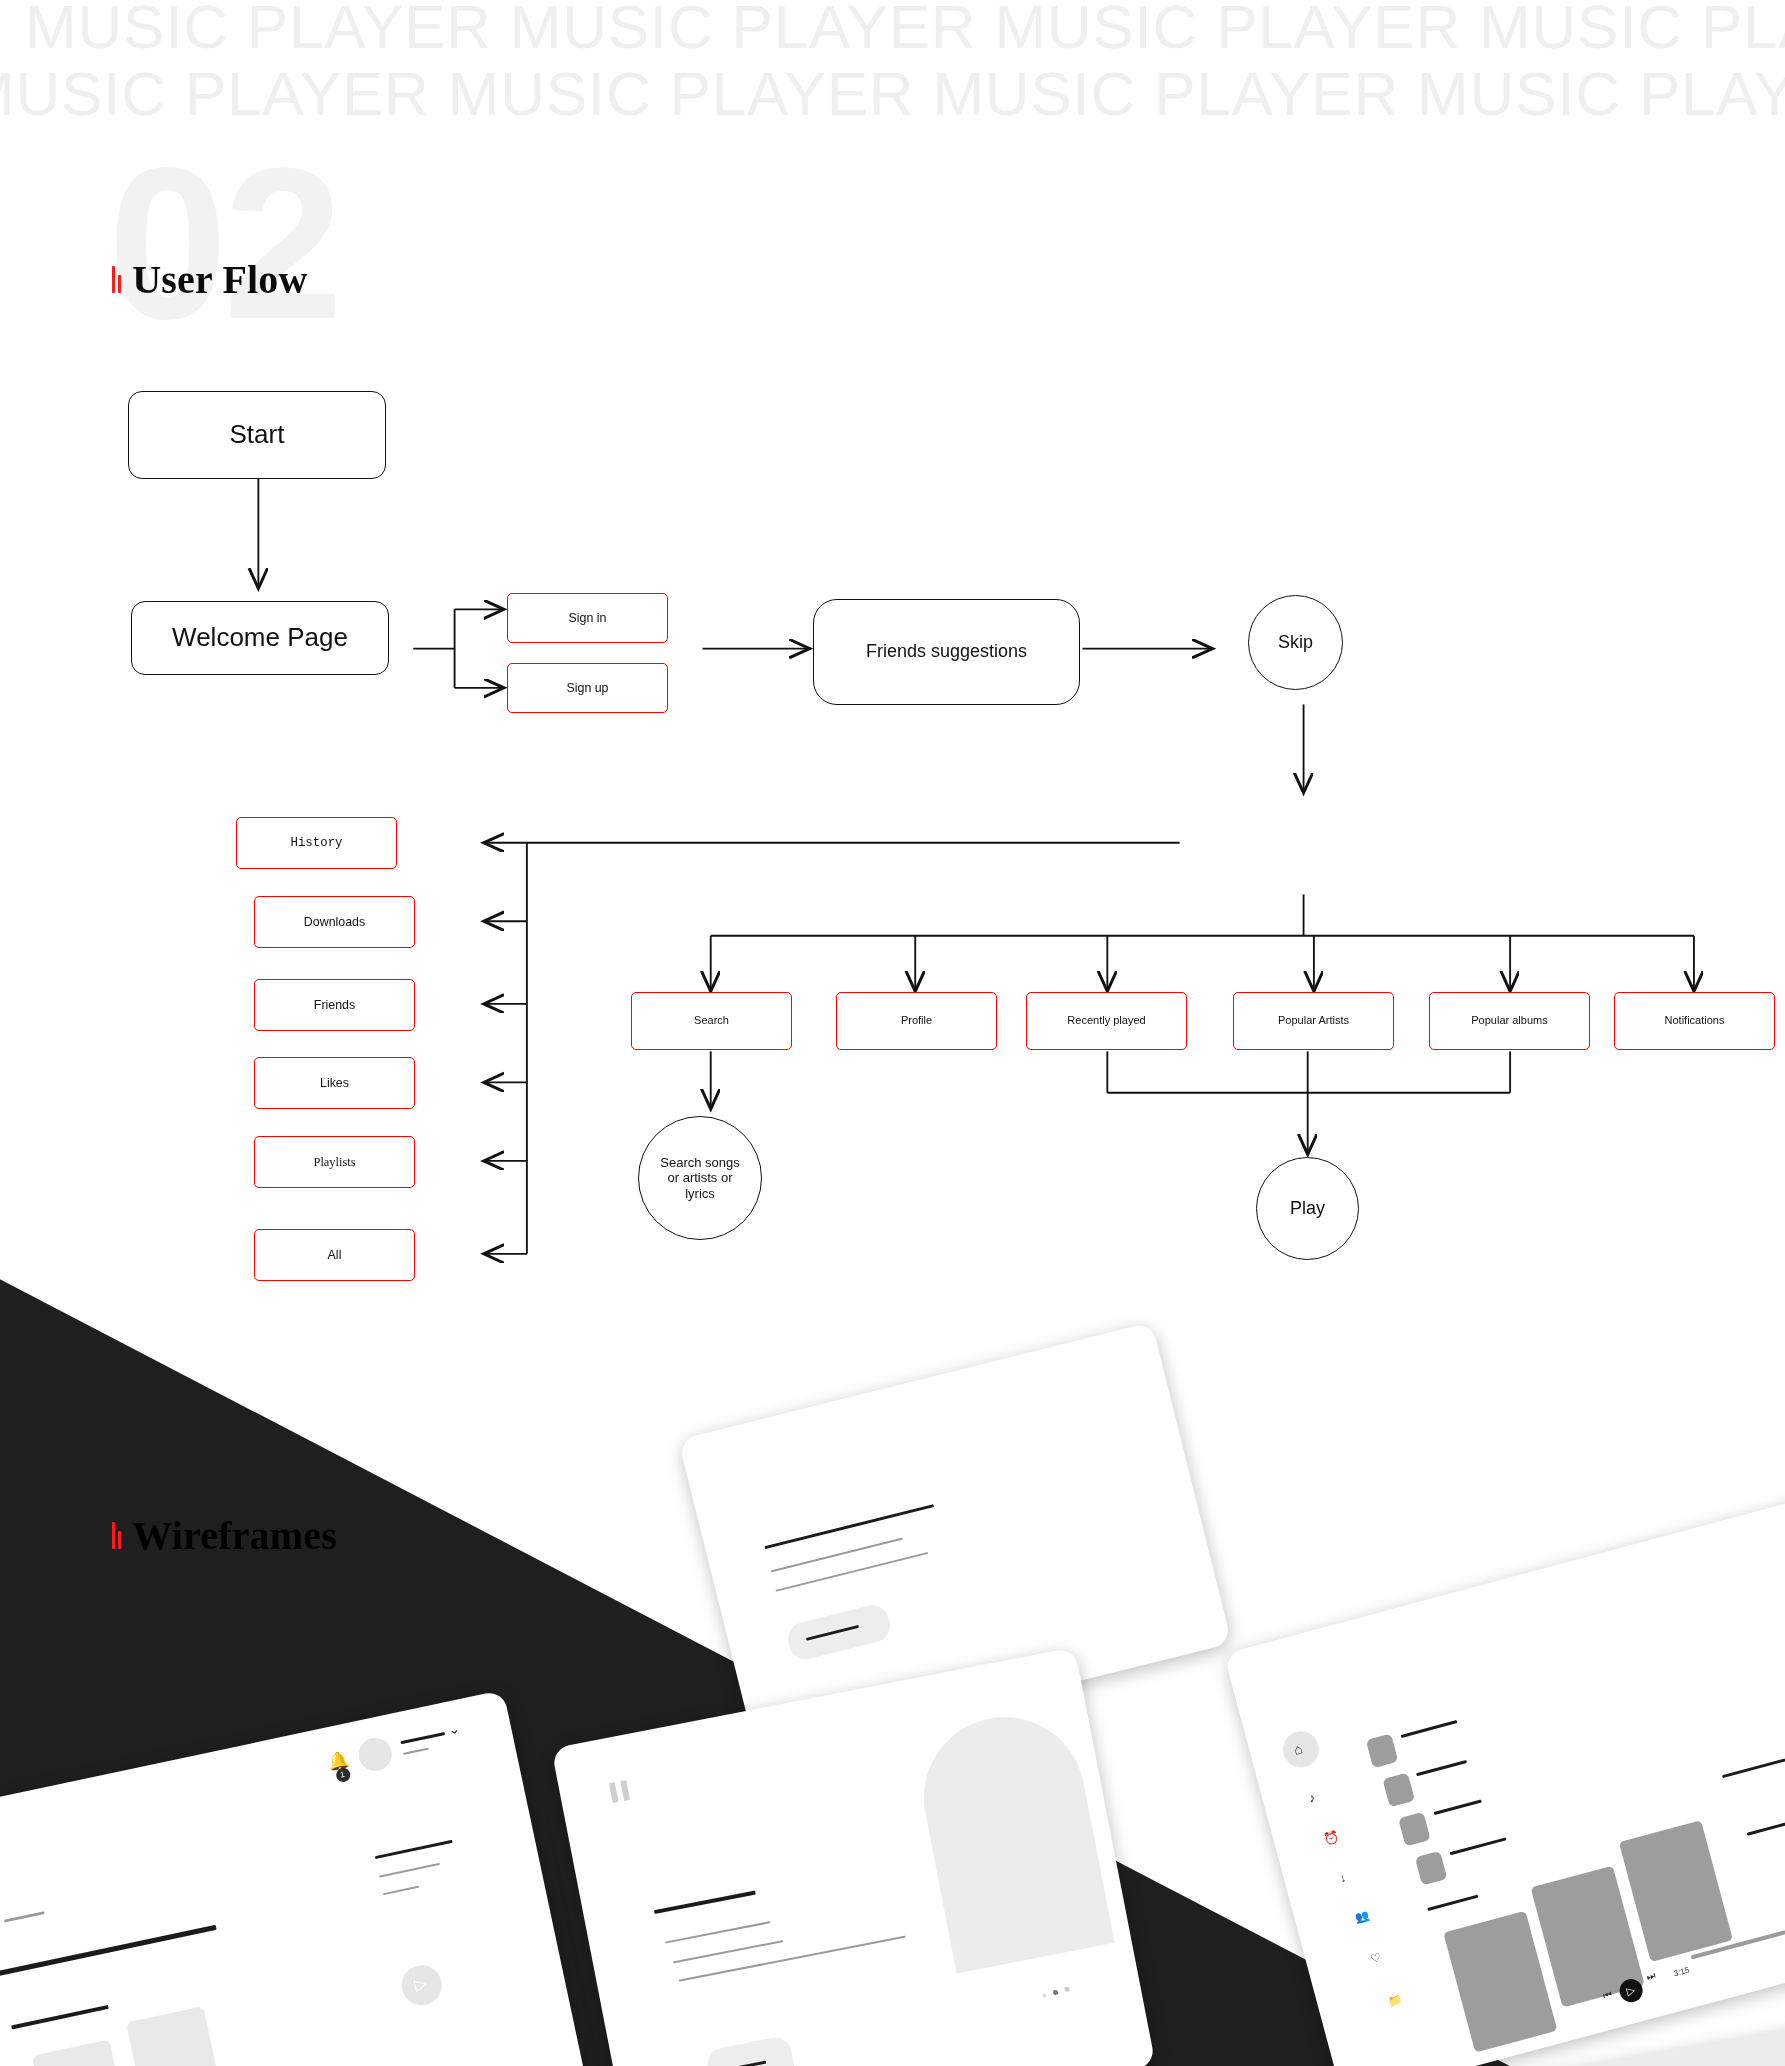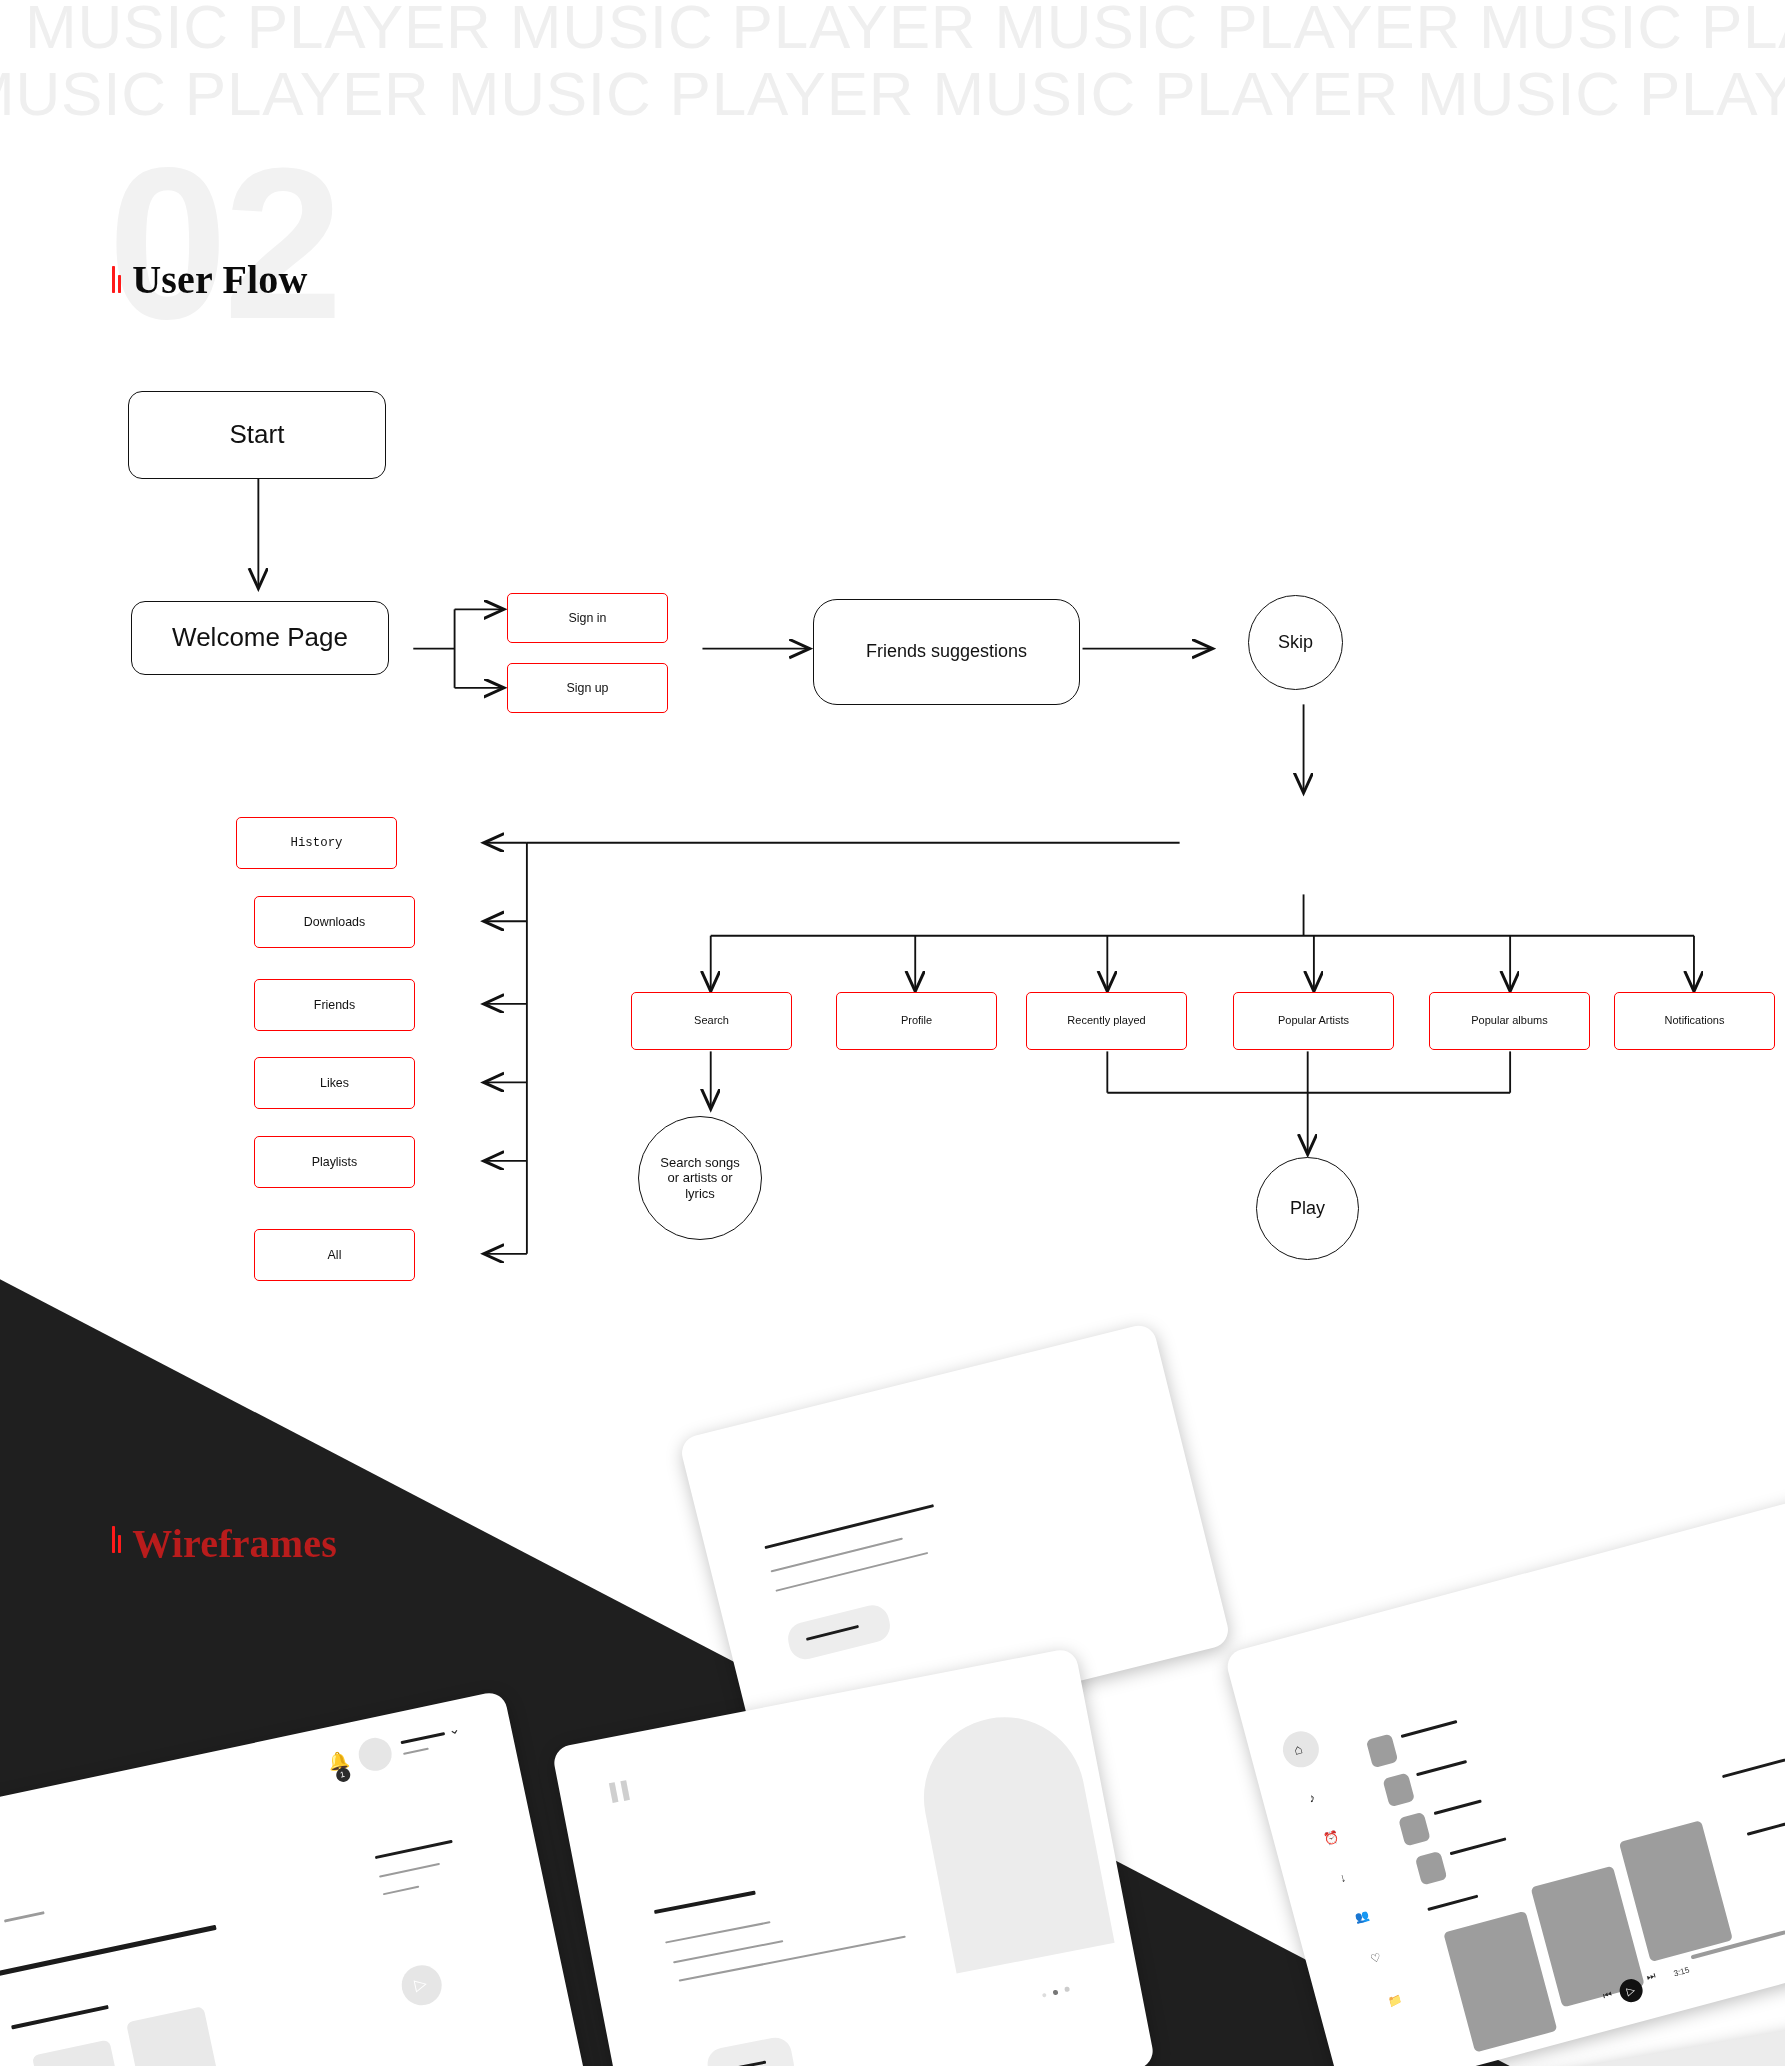--- a/index.html
+++ b/index.html
@@ -29,21 +29,21 @@
   .big-num.dark { color:#2b2b2b; }
   .sec-title-row { position:absolute; display:flex; align-items:center; gap:10.7px; }
   .ticks { display:flex; align-items:flex-end; gap:2.9px; height:26.4px; }
   .ticks i { display:block; width:3.3px; background:#ff1a1a; border-radius:0.8px; }
   .ticks i:nth-child(1){ height:26.4px; }
   .ticks i:nth-child(2){ height:17.4px; }
   .sec-title {
     font-family:"Liberation Serif", serif; font-weight:700;
     font-size:40px; color:#0b0b0b; letter-spacing:0.2px; white-space:nowrap;
   }
-  .sec-title.light { color:#b91c1c;margin-top:8px; }
+  .sec-title.light { color:#000000; }
 
   
   .node {
     position:absolute; display:flex; align-items:center; justify-content:center;
     background:#ffffff; border:1.2px solid #111; border-radius:14px;
     color:#111; text-align:center; line-height:1.2;
   }
   .node.red { border-color:#ff0000; border-width:1.7px; border-radius:5px; }
   .node.circ { border-radius:50%; }
   .node.l { font-size:26px; }
@@ -157,21 +157,21 @@
 
   <div class="node m" style="left:813px; top:599px; width:267px; height:106px;border-radius:24px;">Friends suggestions</div>
 
   <div class="node circ m" style="left:1248px; top:595px; width:95px; height:95px;text-align:center;">Skip</div>
 
 
   <div class="node red s" style="left:236px; top:817px; width:161px; height:52px;font-family:Liberation Mono, monospace;">History</div>
   <div class="node red s" style="left:254px; top:896px; width:161px; height:52px;">Downloads</div>
   <div class="node red s" style="left:254px; top:979px; width:161px; height:52px;">Friends</div>
   <div class="node red s" style="left:254px; top:1057px; width:161px; height:52px;">Likes</div>
-  <div class="node red s" style="left:254px; top:1136px; width:161px; height:52px;">Playlists</div>
+  <div class="node red s" style="left:254px; top:1136px; width:161px; height:52px;font-family:Liberation Serif, serif;">Playlists</div>
   <div class="node red s" style="left:254px; top:1229px; width:161px; height:52px;">All</div>
 
   <div class="node red xs" style="left:631px; top:992px; width:161px; height:58px;">Search</div>
   <div class="node red xs" style="left:836px; top:992px; width:161px; height:58px;">Profile</div>
   <div class="node red xs" style="left:1026px; top:992px; width:161px; height:58px;">Recently played</div>
   <div class="node red xs" style="left:1233px; top:992px; width:161px; height:58px;">Popular Artists</div>
   <div class="node red xs" style="left:1429px; top:992px; width:161px; height:58px;">Popular albums</div>
   <div class="node red xs" style="left:1614px; top:992px; width:161px; height:58px;">Notifications</div>
 
   <div class="node circ" style="left:638px; top:1116px; width:124px; height:124px; font-size:13px; padding:0 17.4px;">Search songs or artists or lyrics</div>

